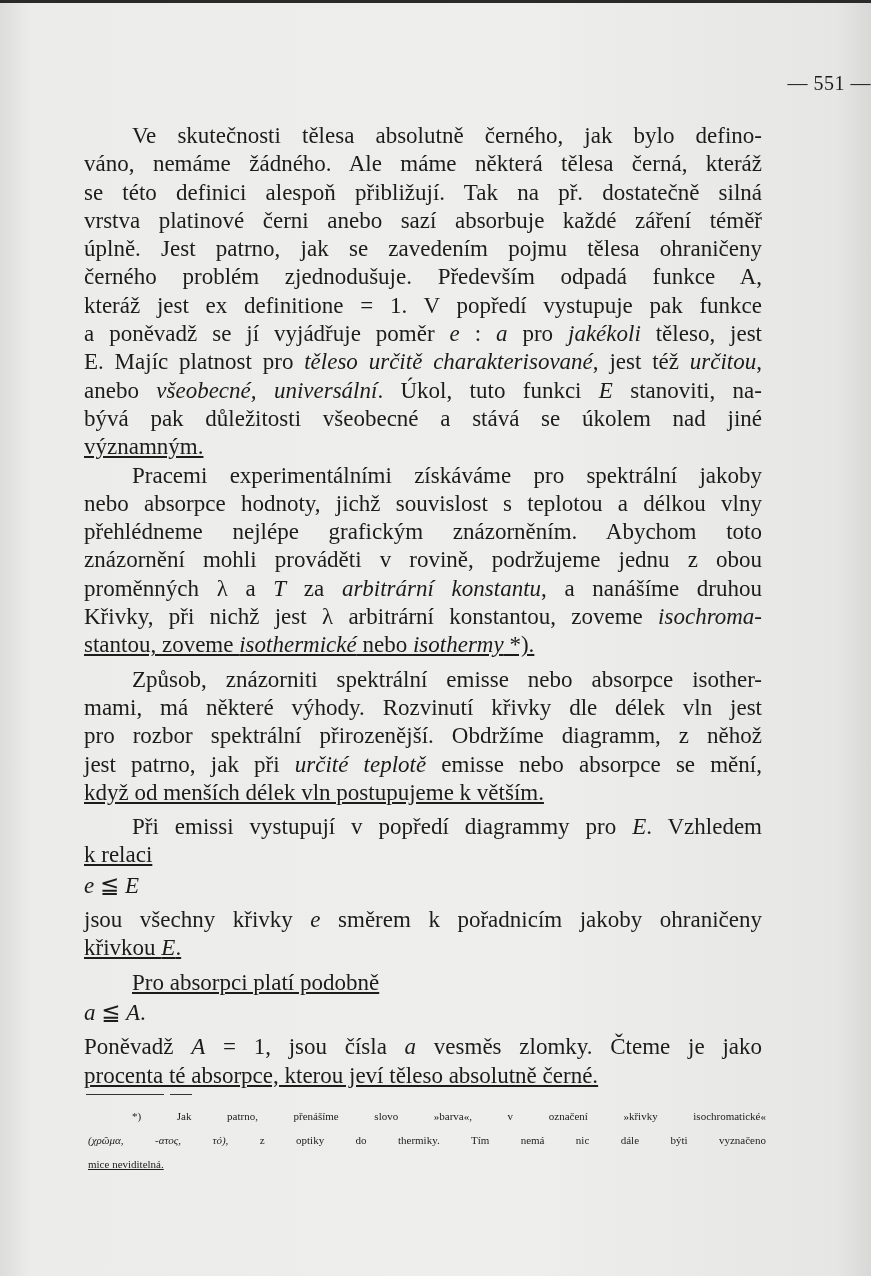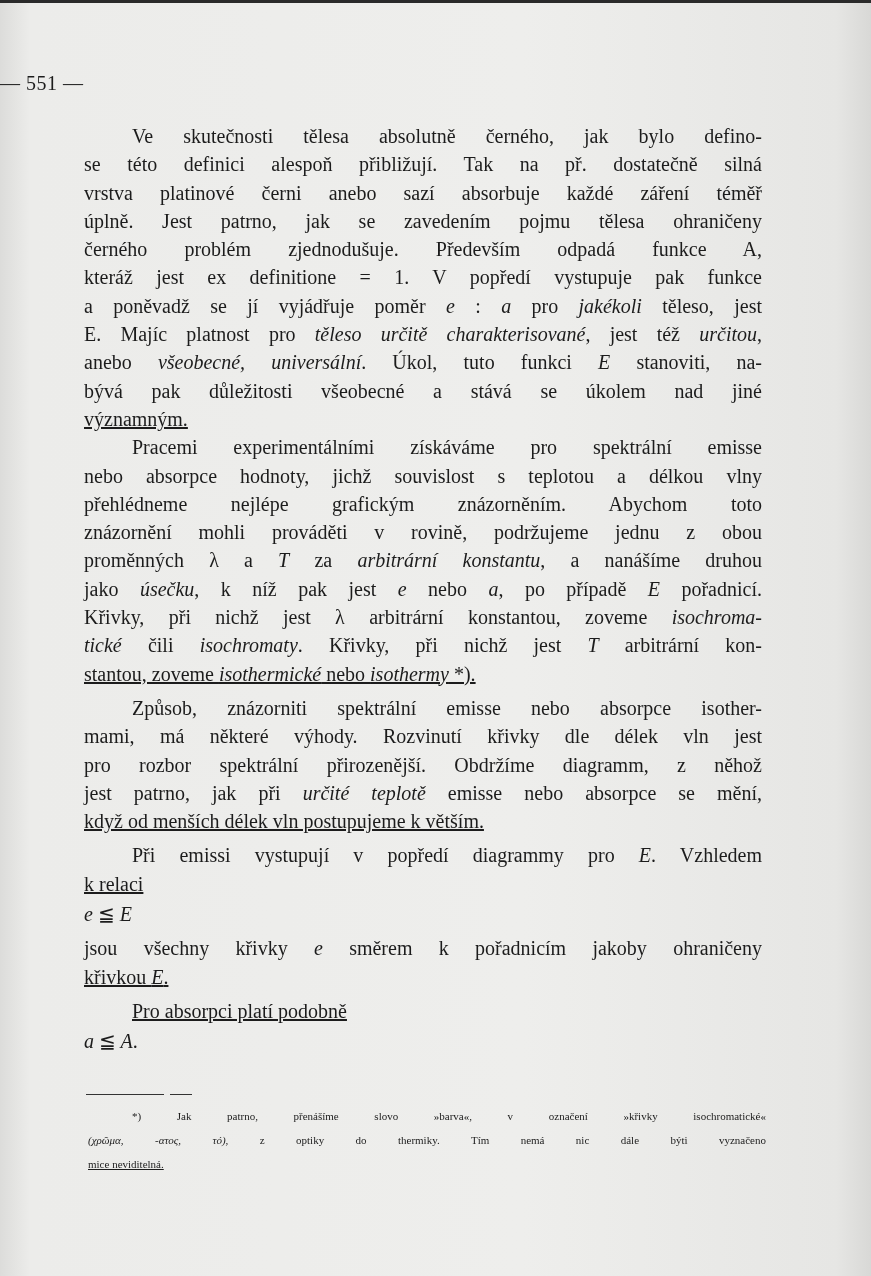--- a/index.html
+++ b/index.html
@@ -10,25 +10,25 @@
     color: #1c1c1c;
     position: relative;
   }
   .page {
     position: absolute; left: 0; top: 0; width: 871px; height: 1276px;
     background: linear-gradient(90deg, #dcdcda 0px, #ececea 30px, #eeeeec 60%, #e6e6e4 96%, #d8d8d6 100%);
   }
   .topedge { position:absolute; left:0; top:0; width:871px; height:3px; background:#2a2a2a; }
   .header {
     position: absolute; top: 72px; left: 0; width: 871px;
-    text-align: left; font-size: 20px; letter-spacing: 0.5px;
+    text-align: right; font-size: 20px; letter-spacing: 0.5px;
   }
   .body {
     position: absolute; left: 84px; top: 122px; width: 678px;
-    font-size: 20px; line-height: 28.3px; text-align: justify;
+    font-size: 23px; line-height: 28.3px; text-align: justify;
   }
   .body p { margin: 0; }
   .indent { text-indent: 48px; }
   .line { display: block; text-align: justify; text-align-last: justify; white-space: nowrap; }
   .line.last { text-align-last: left; text-decoration: underline; }
   i { font-style: italic; }
   .eq { text-align: left; margin: 2px 0 6px 0; font-style: italic; }
   .eq .rel { font-style: normal; }
   .gap { height: 6px; }
   .rule {
@@ -47,41 +47,40 @@
 <body>
 
 <div class="page">
   <div class="topedge"></div>
 
   <div class="header">— 551 —</div>
 
   <div class="body">
     <p>
       <span class="line indent">Ve skutečnosti tělesa absolutně černého, jak bylo defino-</span>
+      <span class="line">váno, nemáme žádného. Ale máme některá tělesa černá, kteráž</span>
       <span class="line">se této definici alespoň přibližují. Tak na př. dostatečně silná</span>
       <span class="line">vrstva platinové černi anebo sazí absorbuje každé záření téměř</span>
       <span class="line">úplně. Jest patrno, jak se zavedením pojmu tělesa ohraničeny</span>
       <span class="line">černého problém zjednodušuje. Především odpadá funkce A,</span>
       <span class="line">kteráž jest ex definitione = 1. V popředí vystupuje pak funkce</span>
       <span class="line"><span>a poněvadž se jí vyjádřuje poměr </span><i>e</i><span> : </span><i>a</i><span> pro </span><i>jakékoli</i><span> těleso, jest</span></span>
       <span class="line"><span>E. Majíc platnost pro </span><i>těleso určitě charakterisované</i><span>, jest též </span><i>určitou</i><span>,</span></span>
       <span class="line"><span>anebo </span><i>všeobecné, universální</i><span>. Úkol, tuto funkci </span><i>E</i><span> stanoviti, na-</span></span>
       <span class="line">bývá pak důležitosti všeobecné a stává se úkolem nad jiné</span>
       <span class="line last">významným.</span>
     </p>
 
     <p>
-      <span class="line indent">Pracemi experimentálními získáváme pro spektrální emisse</span>
+      <span class="line indent">Pracemi experimentálními získáváme pro spektrální jakoby</span>
       <span class="line">nebo absorpce hodnoty, jichž souvislost s teplotou a délkou vlny</span>
       <span class="line">přehlédneme nejlépe grafickým znázorněním. Abychom toto</span>
       <span class="line">znázornění mohli prováděti v rovině, podržujeme jednu z obou</span>
       <span class="line"><span>proměnných λ a </span><i>T</i><span> za </span><i>arbitrární konstantu</i><span>, a nanášíme druhou</span></span>
-      <span class="line"><span>jako </span><i>úsečku</i><span>, k níž pak jest </span><i>e</i><span> nebo </span><i>a</i><span>, po případě </span><i>E</i><span> pořadnicí.</span></span>
       <span class="line"><span>Křivky, při nichž jest λ arbitrární konstantou, zoveme </span><i>isochroma-</i></span>
-      <span class="line"><i>tické</i><span> čili </span><i>isochromaty</i><span>. Křivky, při nichž jest </span><i>T</i><span> arbitrární kon-</span></span>
       <span class="line last"><span>stantou, zoveme </span><i>isothermické</i><span> nebo </span><i>isothermy</i><span> *).</span></span>
     </p>
     <div class="gap"></div>
 
     <p>
       <span class="line indent">Způsob, znázorniti spektrální emisse nebo absorpce isother-</span>
       <span class="line">mami, má některé výhody. Rozvinutí křivky dle délek vln jest</span>
       <span class="line">pro rozbor spektrální přirozenější. Obdržíme diagramm, z něhož</span>
       <span class="line"><span>jest patrno, jak při </span><i>určité teplotě</i><span> emisse nebo absorpce se mění,</span></span>
       <span class="line last">když od menších délek vln postupujeme k větším.</span>
@@ -104,20 +103,24 @@
     <div class="gap"></div>
 
     <p>
       <span class="line indent last">Pro absorpci platí podobně</span>
     </p>
 
     <div class="eq">
       <span>a</span> <span class="rel">≦</span> <span>A</span><span class="rel">.</span>
     </div>
 
+    <p>
+      <span class="line"><span>Poněvadž </span><i>A</i><span> = 1, jsou čísla </span><i>a</i><span> vesměs zlomky. Čteme je jako</span></span>
+      <span class="line last">procenta té absorpce, kterou jeví těleso absolutně černé.</span>
+    </p>
   </div>
 
   <div class="rule">
     <div class="a"></div>
       <div class="b"></div>
   </div>
 
   <div class="footnote">
     <span class="line ind2">*) Jak patrno, přenášíme slovo »barva«, v označení »křivky isochromatické«</span>
     <span class="line"><i>(χρῶμα, -ατος, τό)</i><span>, z optiky do thermiky. Tím nemá nic dále býti vyznačeno</span></span>

